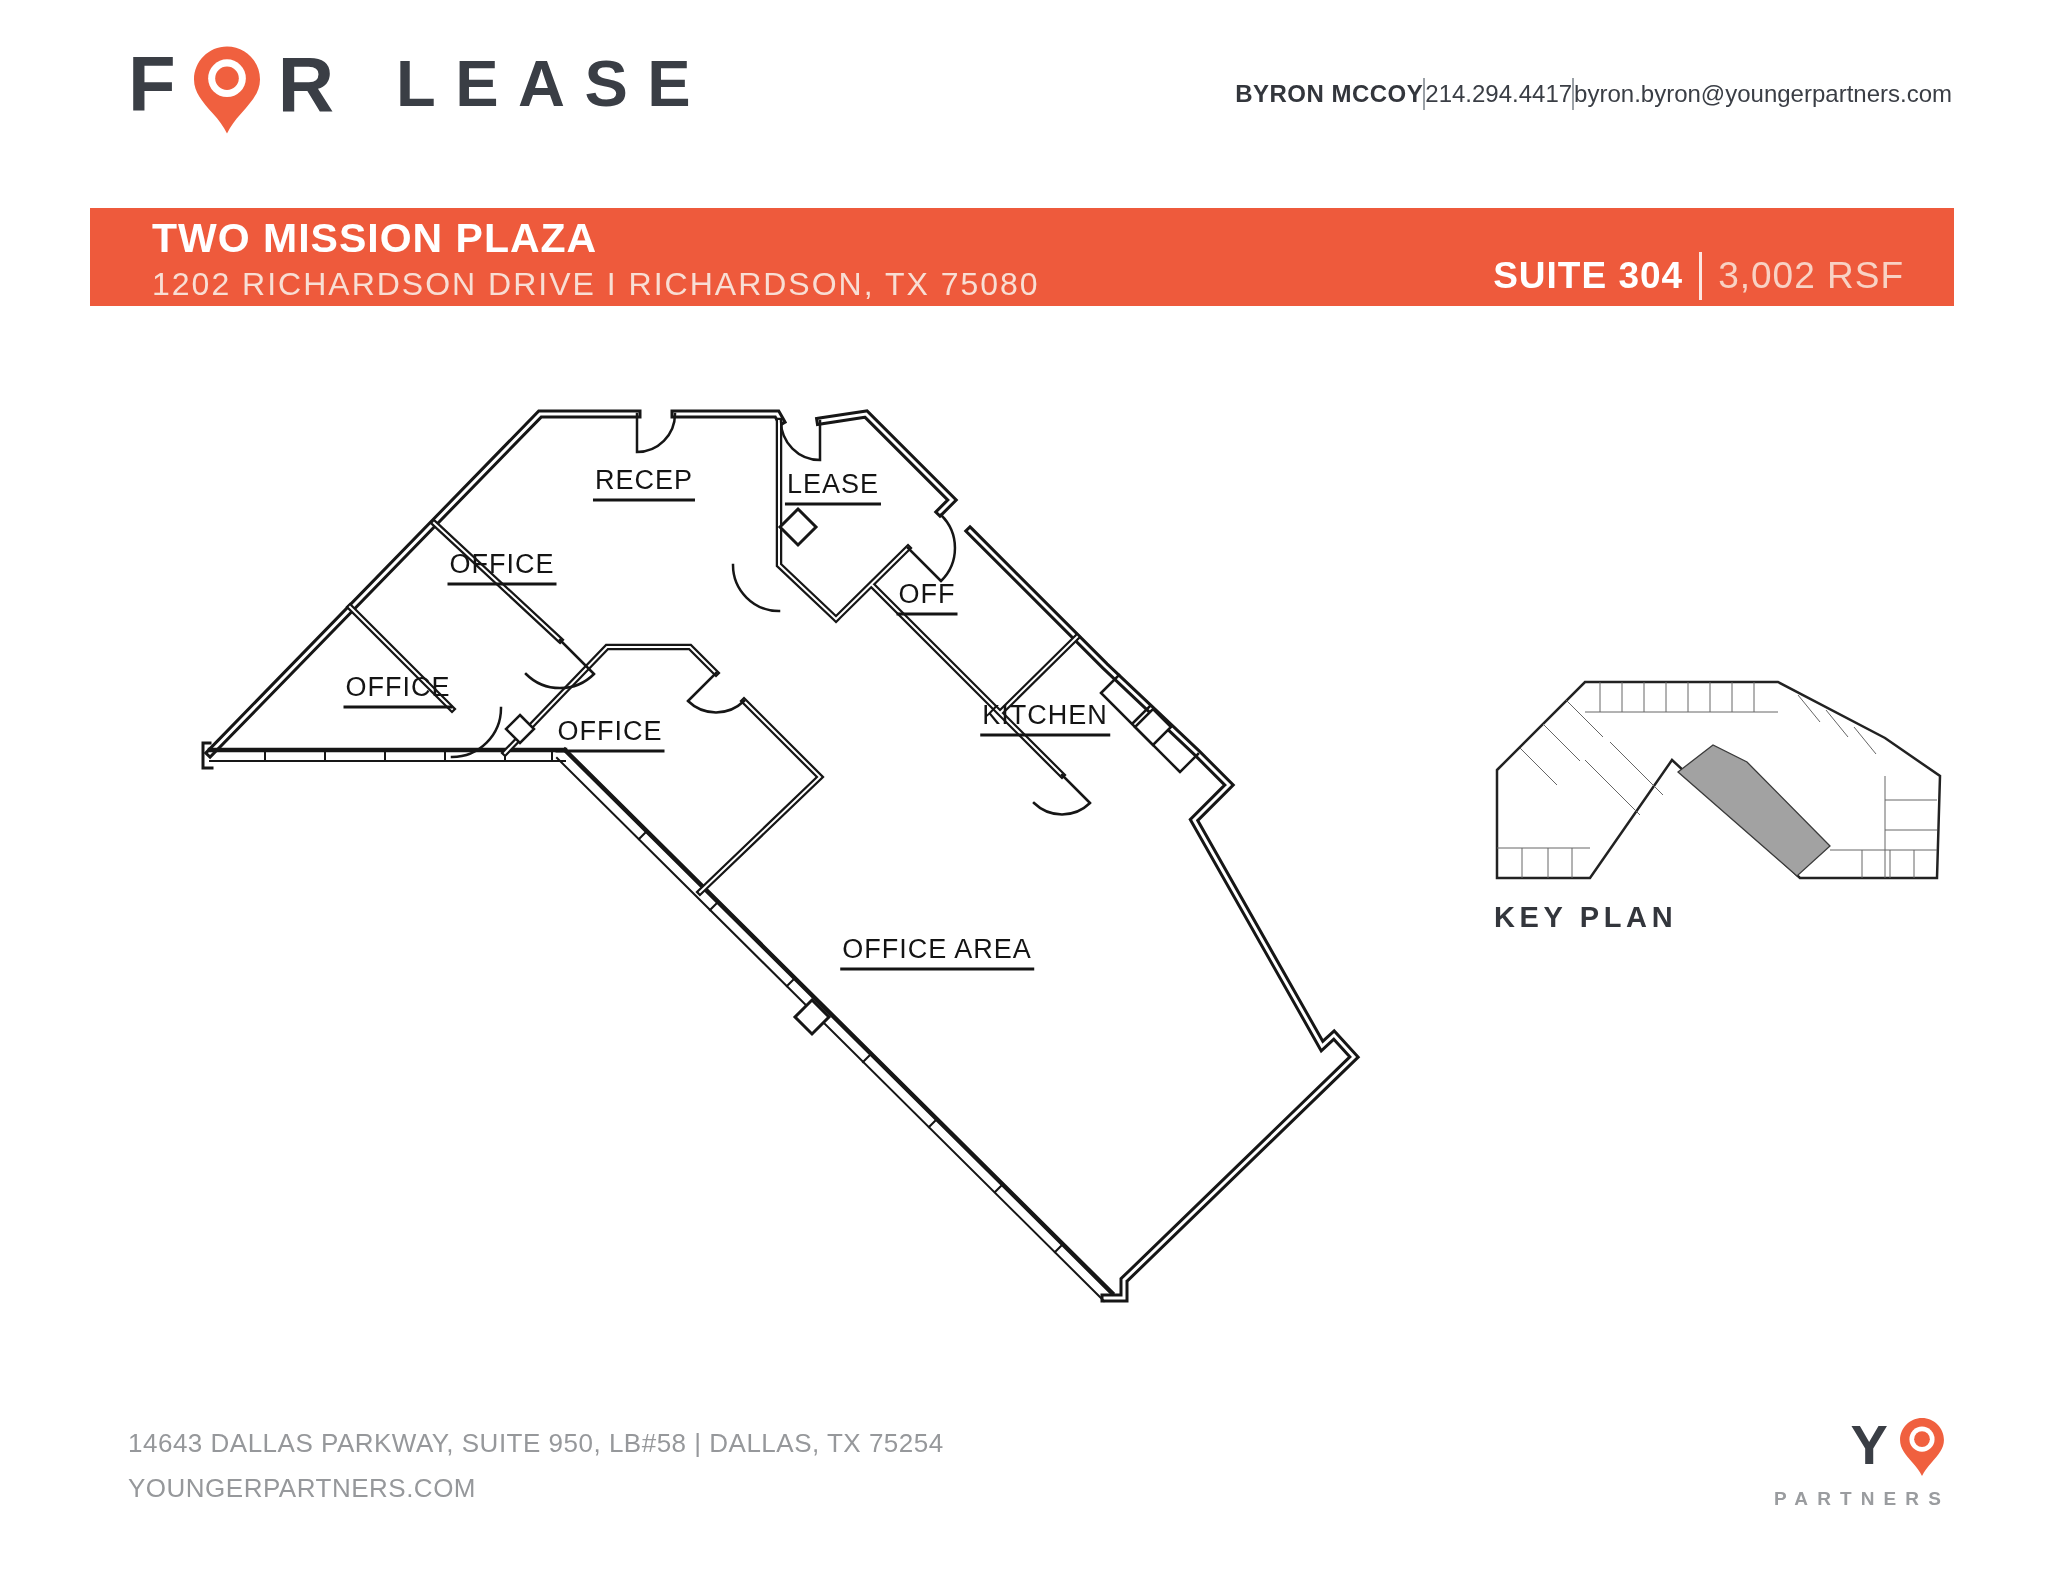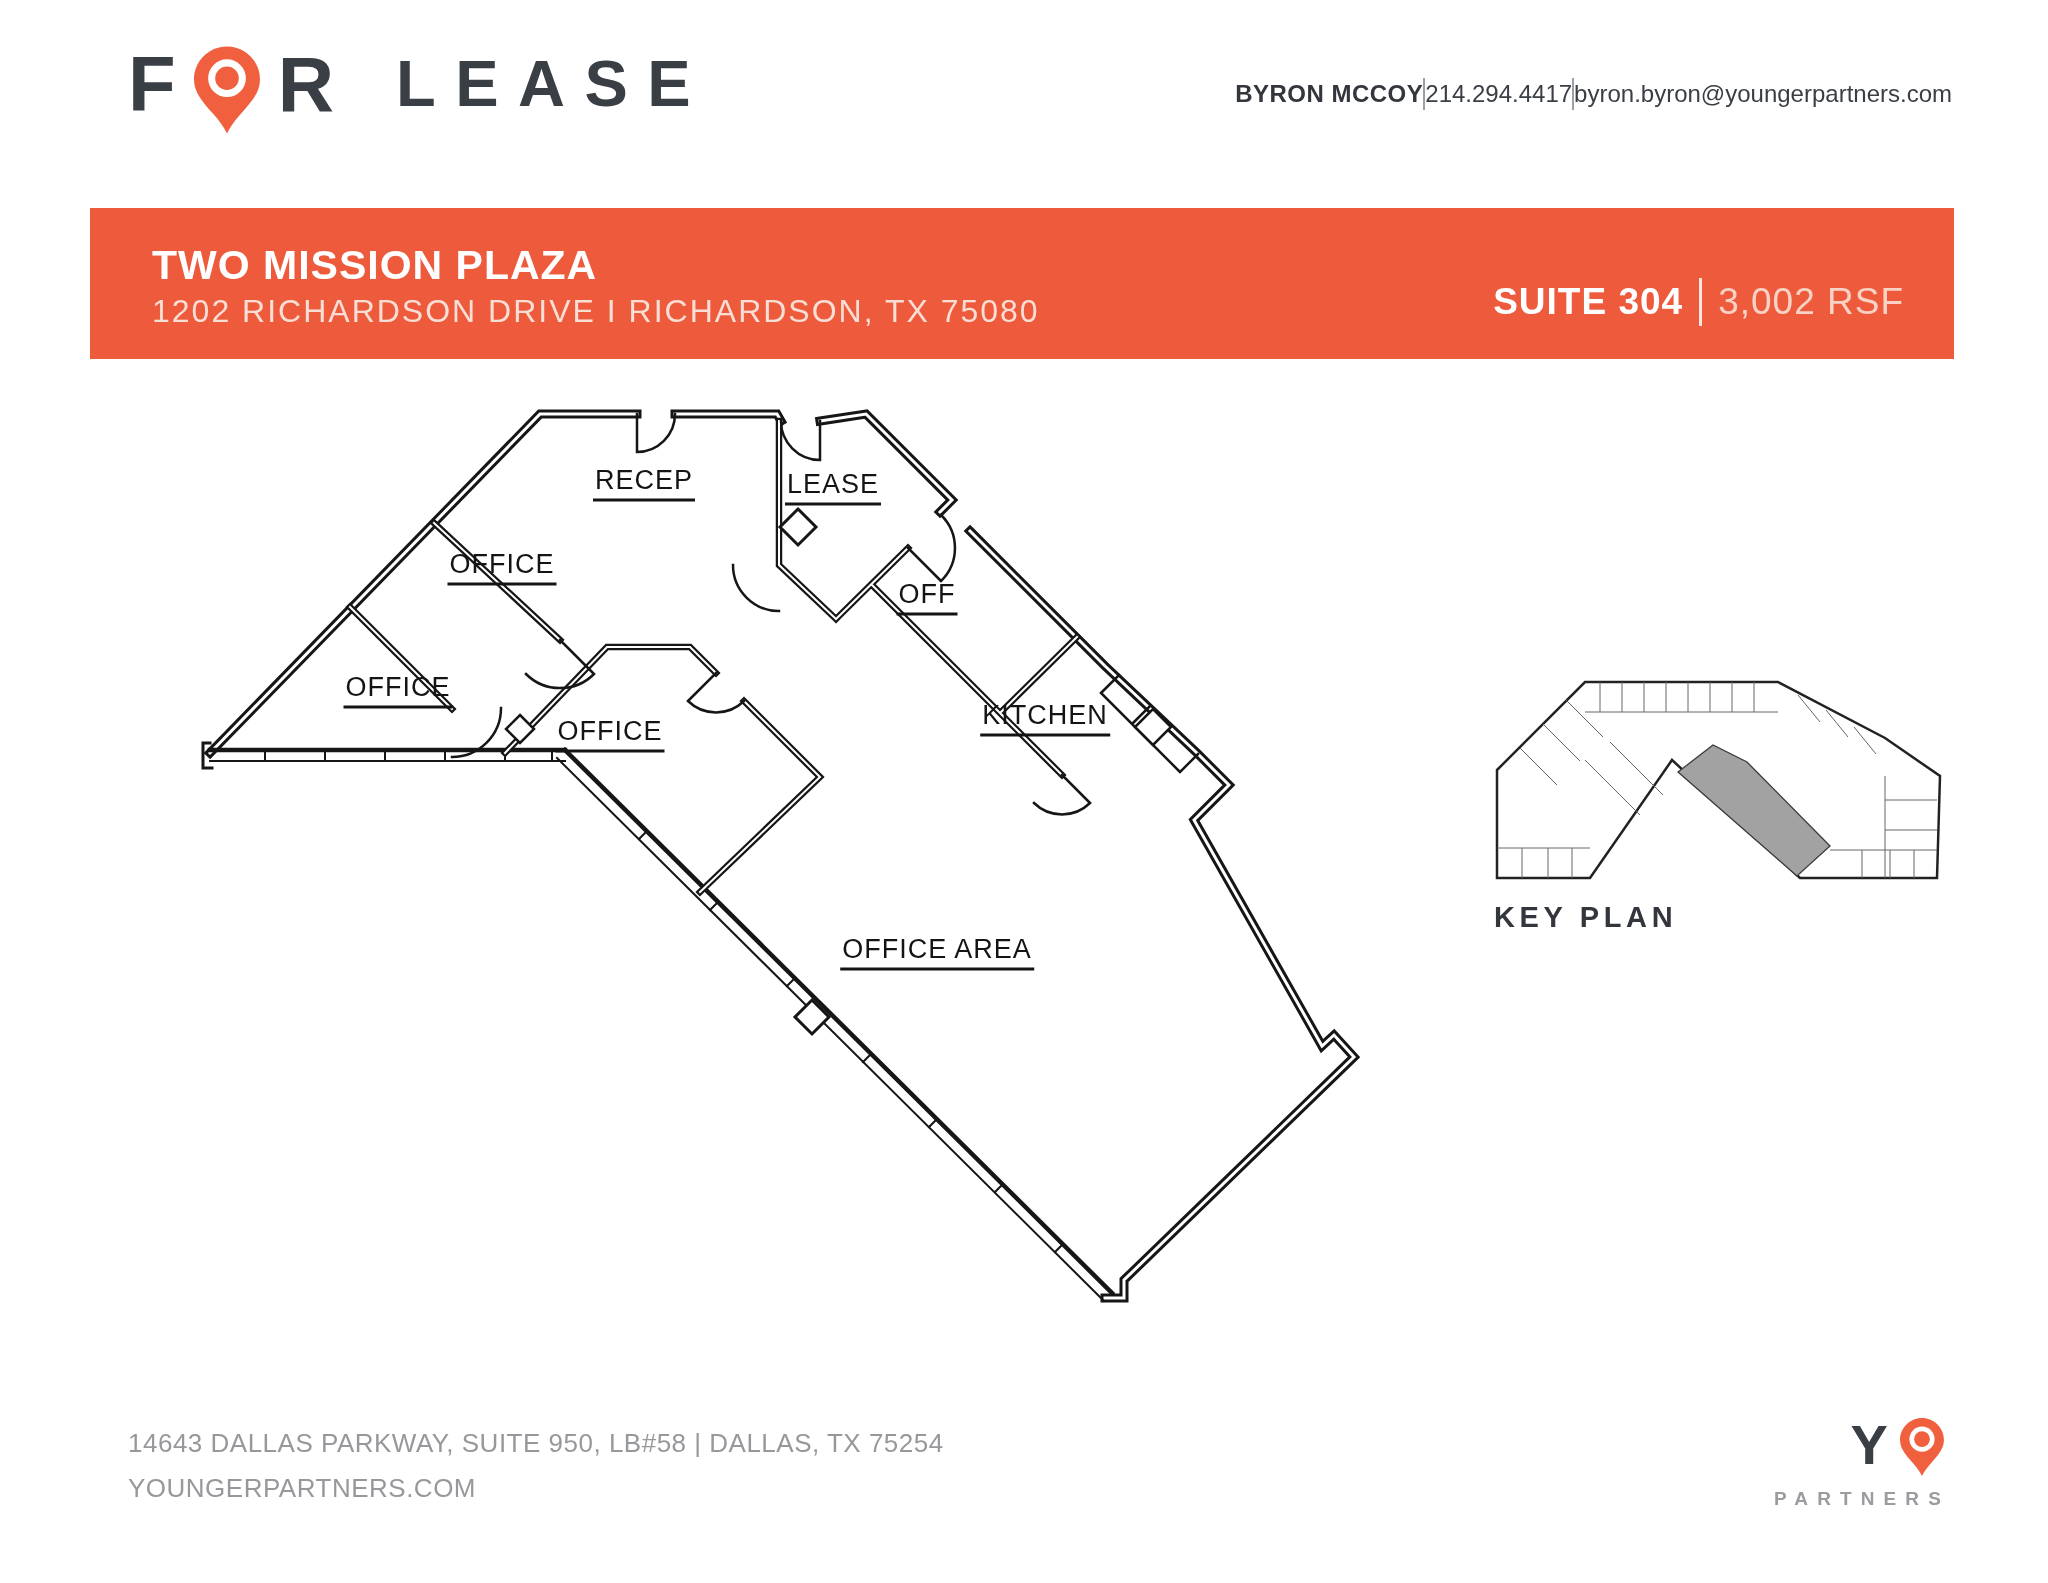--- a/index.html
+++ b/index.html
@@ -14,21 +14,21 @@
   .forlease .word { font-size:65px; font-weight:700; line-height:76px; letter-spacing:0.30em; }
   .forlease .ltr-r { margin-left:0; }
 
   
   .contact { position:absolute; top:78px; right:96px; display:flex; align-items:center; color:#33363C; font-size:24px; }
   .contact .name { font-weight:700; letter-spacing:0.5px; }
   .contact .sep { width:2px; height:32px; background:#9aa0a6; }
   .contact .plain { font-weight:400; color:#3A3E45; }
 
   
-  .banner { position:absolute; left:90px; top:208px; width:1864px; height:151px; background:#EE5A3C;
+  .banner { position:absolute; left:90px; top:208px; width:1864px; height:98px; background:#EE5A3C;
             display:flex; align-items:center; justify-content:space-between; padding:4px 50px 0 62px; }
   .banner .left { display:flex; flex-direction:column; justify-content:center; }
   .banner .title { color:#ffffff; font-size:41px; font-weight:800; letter-spacing:1px; line-height:46px; }
   .banner .addr { color:#F8DED4; font-size:32px; font-weight:400; letter-spacing:2px; margin-top:5px; }
   .banner .right { display:flex; align-items:center; gap:16px;margin-top:33px; }
   .banner .suite { color:#ffffff; font-size:37px; font-weight:800; letter-spacing:1px; }
   .banner .bar { width:3px; height:48px; background:rgba(255,255,255,.85); }
   .banner .rsf { color:#F8D2C4; font-size:37px; font-weight:400; letter-spacing:1px; }
 
   

